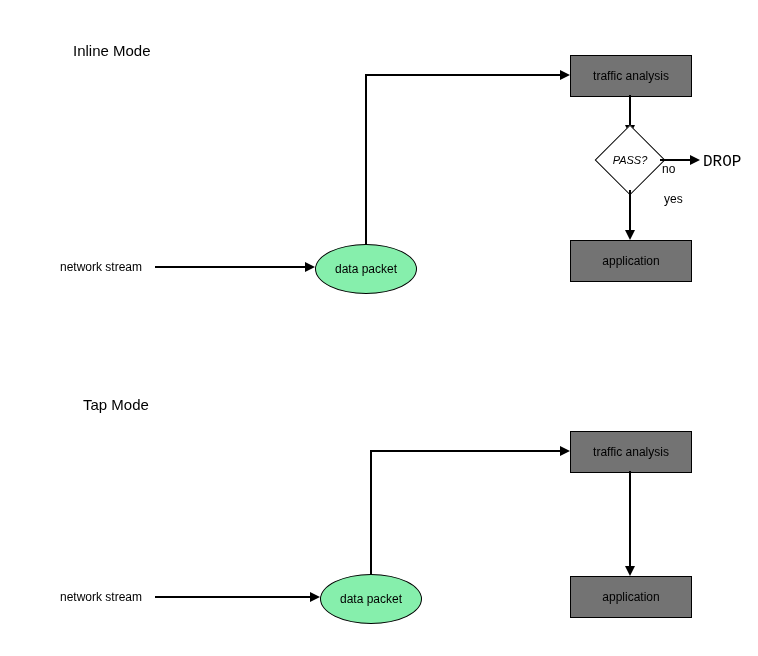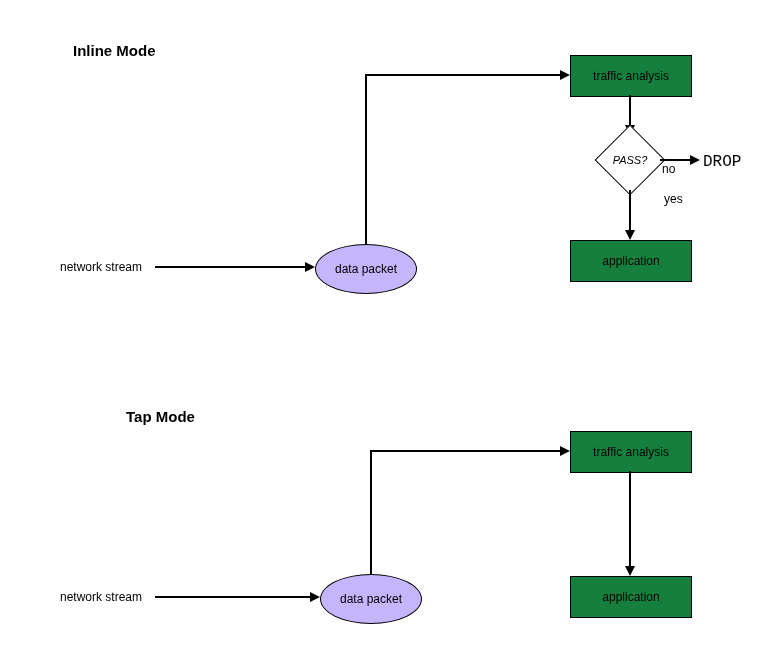--- a/index.html
+++ b/index.html
@@ -6,46 +6,46 @@
     margin: 0;
     padding: 0;
     font-family: Arial, Helvetica, sans-serif;
     background: #fff;
     width: 758px;
     height: 656px;
     position: relative;
   }
   .section-title {
     position: absolute;
-    font-weight: bold;
+    font-weight: normal;
     font-size: 15px;
   }
   .label {
     position: absolute;
     font-size: 12px;
     white-space: nowrap;
   }
   .box {
     position: absolute;
     border: 1.5px solid #000;
     font-size: 12px;
     display: flex;
     align-items: center;
     justify-content: center;
-    background: #15803d;
+    background: #737373;
   }
   .ellipse {
     position: absolute;
     border: 1.5px solid #000;
     border-radius: 50%;
     font-size: 12px;
     display: flex;
     align-items: center;
     justify-content: center;
-    background: #c4b5fd;
+    background: #86efac;
   }
   .diamond {
     position: absolute;
     width: 50px;
     height: 50px;
   }
   .diamond-shape {
     width: 100%;
     height: 100%;
     border: 1.5px solid #000;
@@ -119,21 +119,21 @@
 <div class="label" style="left:703px; top:153px; font-size:16px;font-family:Liberation Mono, monospace;">DROP</div>
 
 <div class="line vline" style="left:629px; top:190px; height:40px;"></div>
 <div class="arrow-down" style="left:625px; top:230px;"></div>
 <div class="label" style="left:636px; top:192px;margin-left:28px;">yes</div>
 
 <div class="box" style="left:570px; top:240px; width:120px; height:40px;">
   <span>application</span>
 </div>
 
-<div class="section-title" style="left:83px; top:408px;margin-left:43px;">Tap Mode</div>
+<div class="section-title" style="left:83px; top:396px;">Tap Mode</div>
 
 <div class="label" style="left:60px; top:590px;">network stream</div>
 
 <div class="line hline" style="left:155px; top:596px; width:155px;"></div>
 <div class="arrow-right" style="left:310px; top:592px;"></div>
 
 <div class="ellipse" style="left:320px; top:574px; width:100px; height:48px;">
   <span>data packet</span>
 </div>
 

